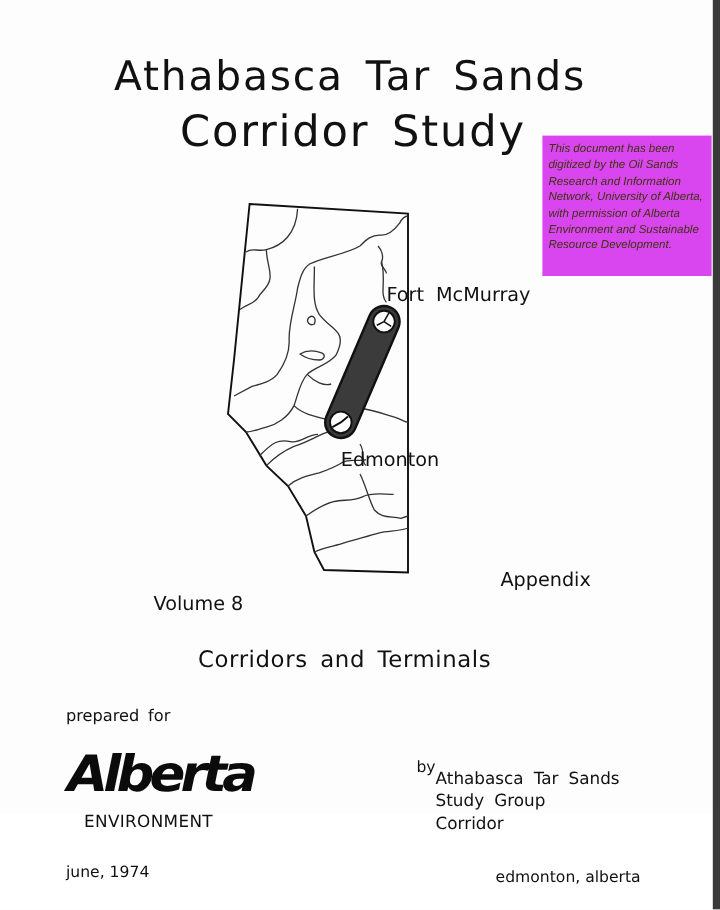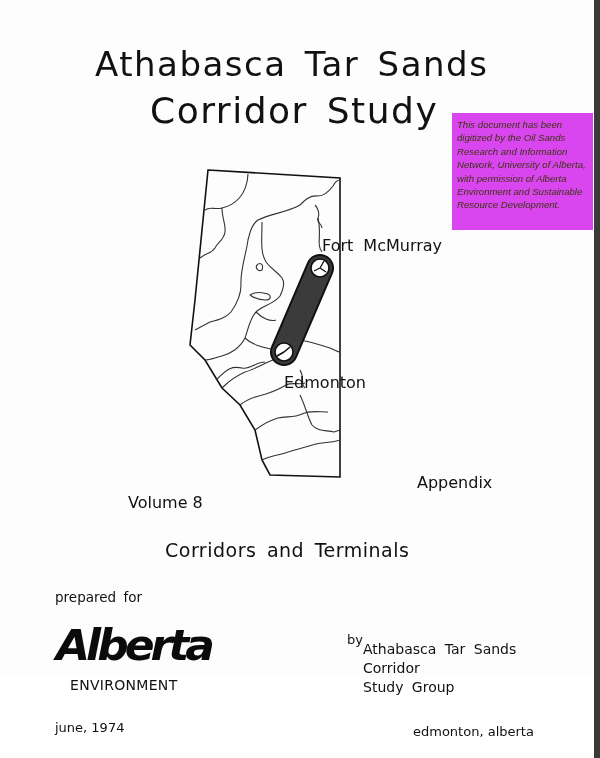--- a/index.html
+++ b/index.html
@@ -79,21 +79,21 @@
   <div class="t sub">Corridors and Terminals</div>
 
   <div class="t prep">prepared for</div>
   <div class="t by">by</div>
 
   <div class="logo">Alberta</div>
   <div class="t env">ENVIRONMENT</div>
 
   <div class="t grp">
     <div>Athabasca Tar Sands</div>
+    <div>Study Group</div>
     <div>Corridor</div>
-    <div>Study Group</div>
   </div>
 
   <div class="t date">june, 1974</div>
   <div class="t place">edmonton, alberta</div>
 </div>
 
 <div class="edge"></div>
 
 </body></html>

